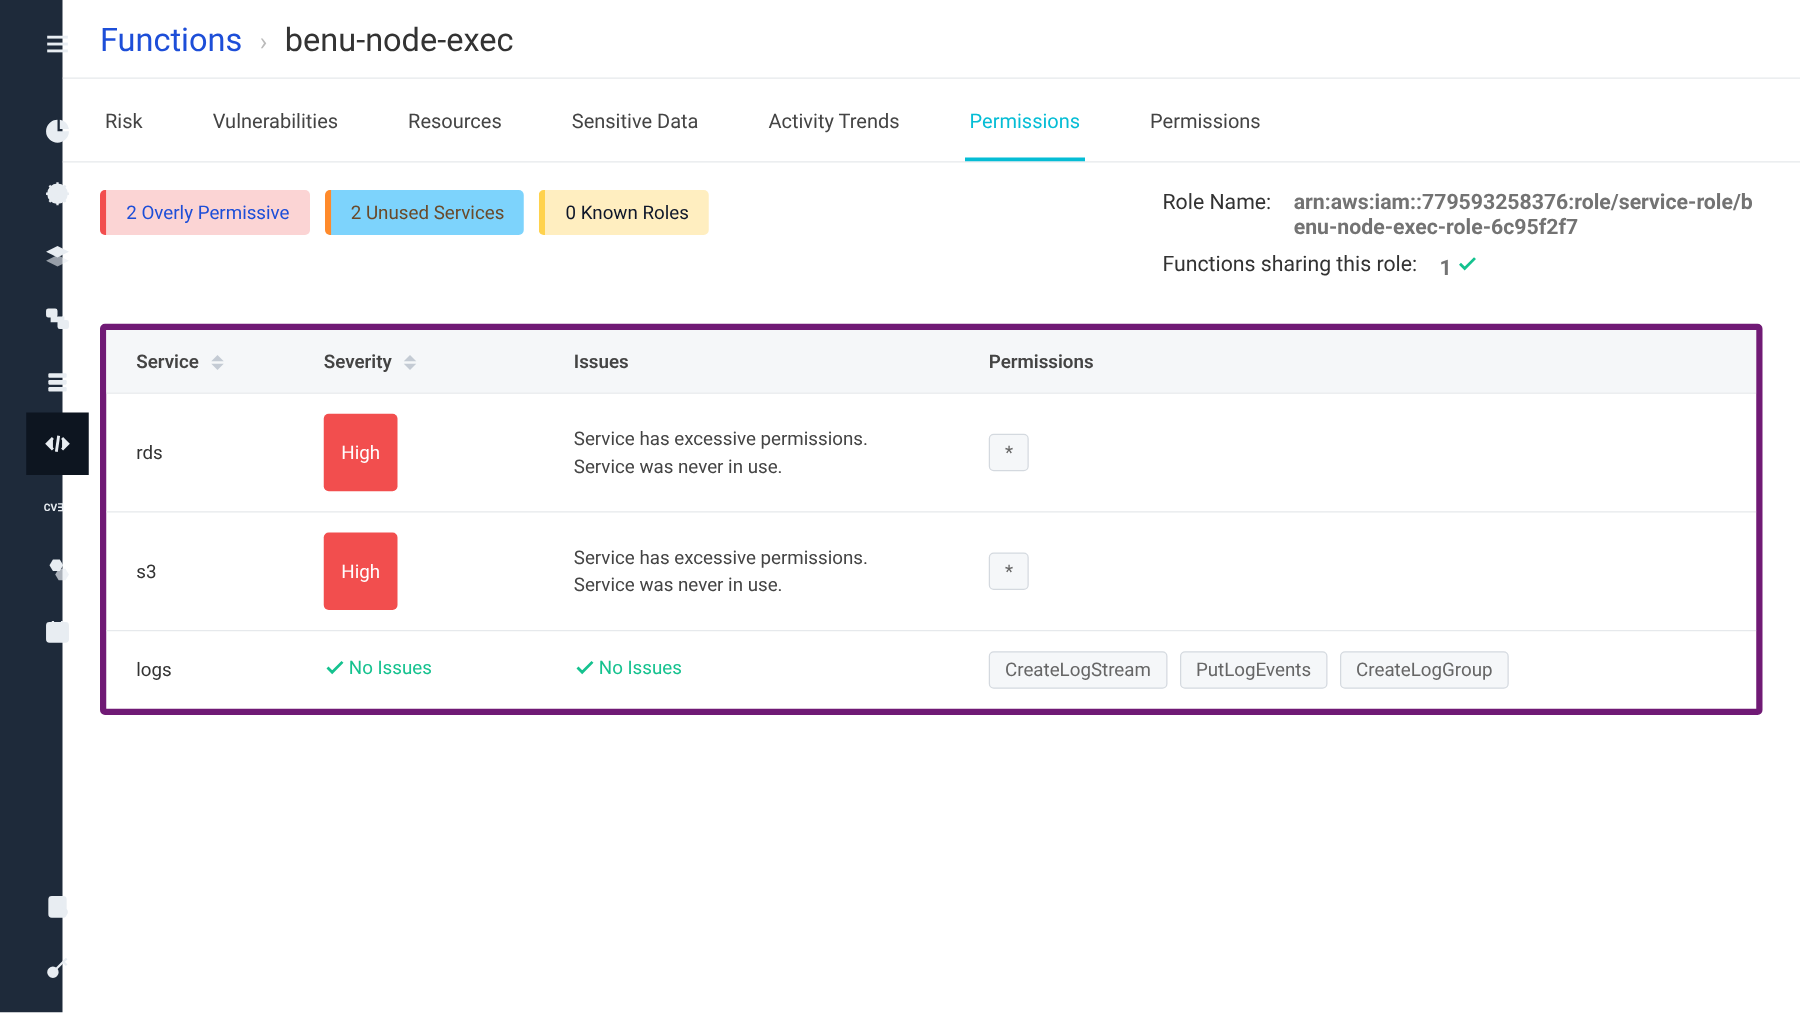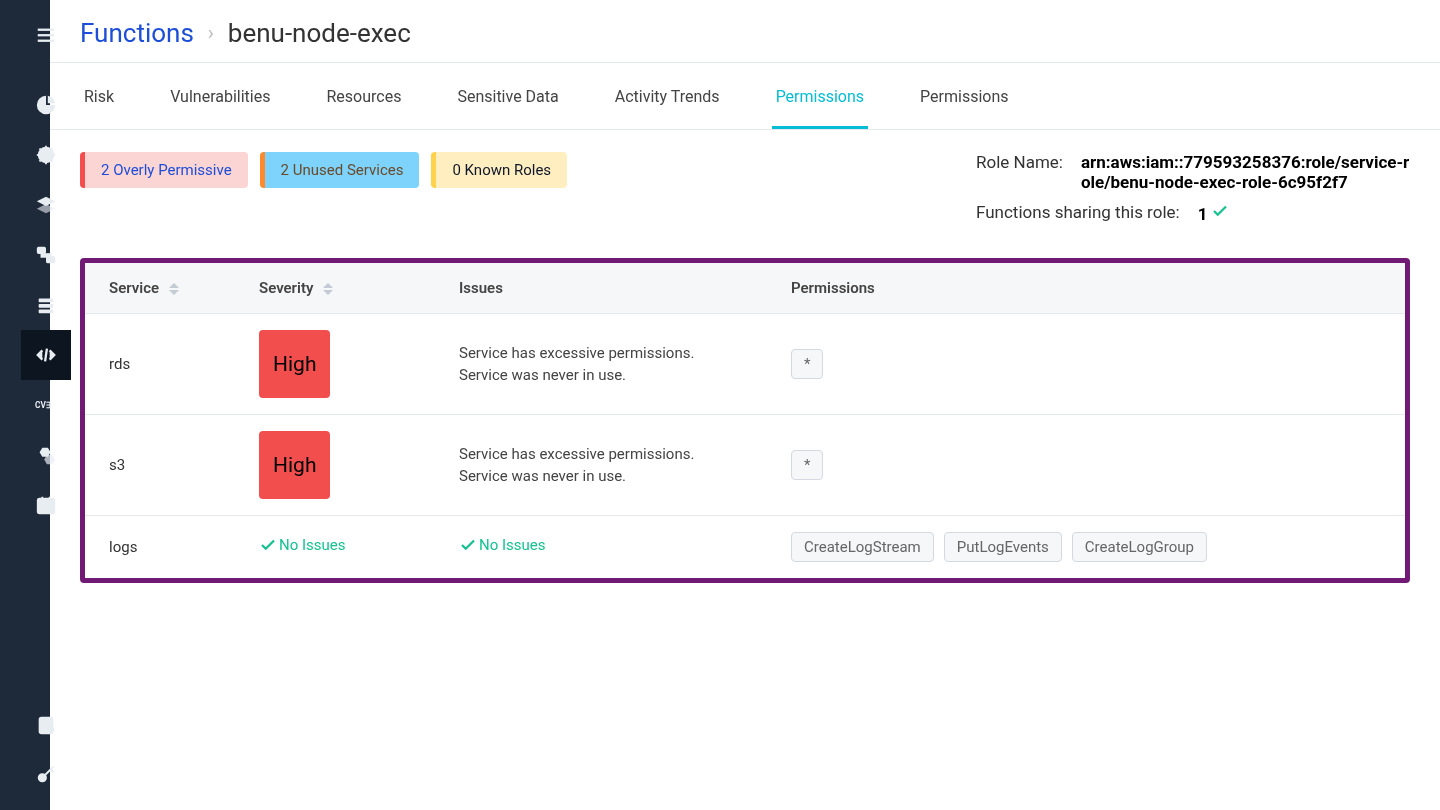--- a/index.html
+++ b/index.html
@@ -20,37 +20,37 @@
 .tab { padding: 24px 4px 20px; font-size: 16px; color: #444; cursor: pointer; border-bottom: 3px solid transparent; }
 .tab.active { color: #05BDD5; border-bottom-color: #05BDD5; }
 .content { padding: 22px 30px; }
 .summary-row { display: flex; align-items: flex-start; gap: 20px; }
 .badges { display: flex; gap: 12px; }
 .badge { padding: 9px 16px; border-radius: 4px; font-size: 15px; display: inline-block; }
 .badge-red { background: #fbd4d4; color: #1d4ed8; border-left: 5px solid #f24e4e; }
 .badge-orange { background: #7dd3fc; color: #6a4a2a; border-left: 5px solid #ff8a2b; }
 .badge-yellow { background: #ffeec0; color: #0f172a; border-left: 5px solid #ffd24d; }
 .role-info { margin-left: auto; max-width: 480px; font-size: 17px; }
-.role-row { display: flex; gap: 18px; margin-bottom: 10px; margin-left: 46px; }
+.role-row { display: flex; gap: 18px; margin-bottom: 10px; }
 .role-label { color: #333; white-space: nowrap; }
-.role-value { font-weight: 700; color: #000000; word-break: break-all; }
+.role-value { font-weight: 700; color: #737373; word-break: break-all; }
 .role-value .check { color: #15c28f; margin-left: 4px; }
 .table { margin-top: 24px; border: 5px solid #701a75; border-radius: 4px; overflow: hidden; }
 .thead { display: flex; background: #f5f7f9; font-weight: 600; color: #444; }
 .th, .td { padding: 16px 24px; }
 .col-service { width: 150px; }
 .col-severity { width: 200px; }
 .col-issues { width: 332px; }
 .col-permissions { flex: 1; }
 .sort-icon { display: inline-flex; flex-direction: column; margin-left: 6px; vertical-align: middle; }
 .sort-icon span { width: 0; height: 0; border-left: 5px solid transparent; border-right: 5px solid transparent; }
 .sort-up { border-bottom: 5px solid #c4cbd4; margin-bottom: 2px; }
 .sort-down { border-top: 5px solid #c4cbd4; }
 .tbody .tr { display: flex; border-top: 1px solid #e6e9ec; align-items: center; }
-.sev-pill { background: #f24e4e; color: #000000; padding: 22px 14px; border-radius: 4px; font-size: 21px; display: inline-block; }
+.sev-pill { background: #f24e4e; color: #ffffff; padding: 22px 14px; border-radius: 4px; font-size: 15px; display: inline-block; }
 .issues-text { color: #444; line-height: 1.5; }
 .no-issues { color: #15c28f; display: inline-flex; align-items: center; gap: 2px; }
 .no-issues svg { width: 18px; height: 18px; fill: none; stroke: #15c28f; stroke-width: 3; }
 .perm-chip { display: inline-block; border: 1px solid #d4d9df; background: #f5f7f9; color: #666; padding: 5px 12px; border-radius: 4px; margin-right: 10px; font-size: 15px; }
 </style>
 </head>
 <body>
 
 <div class="app">
   <nav class="sidebar">

